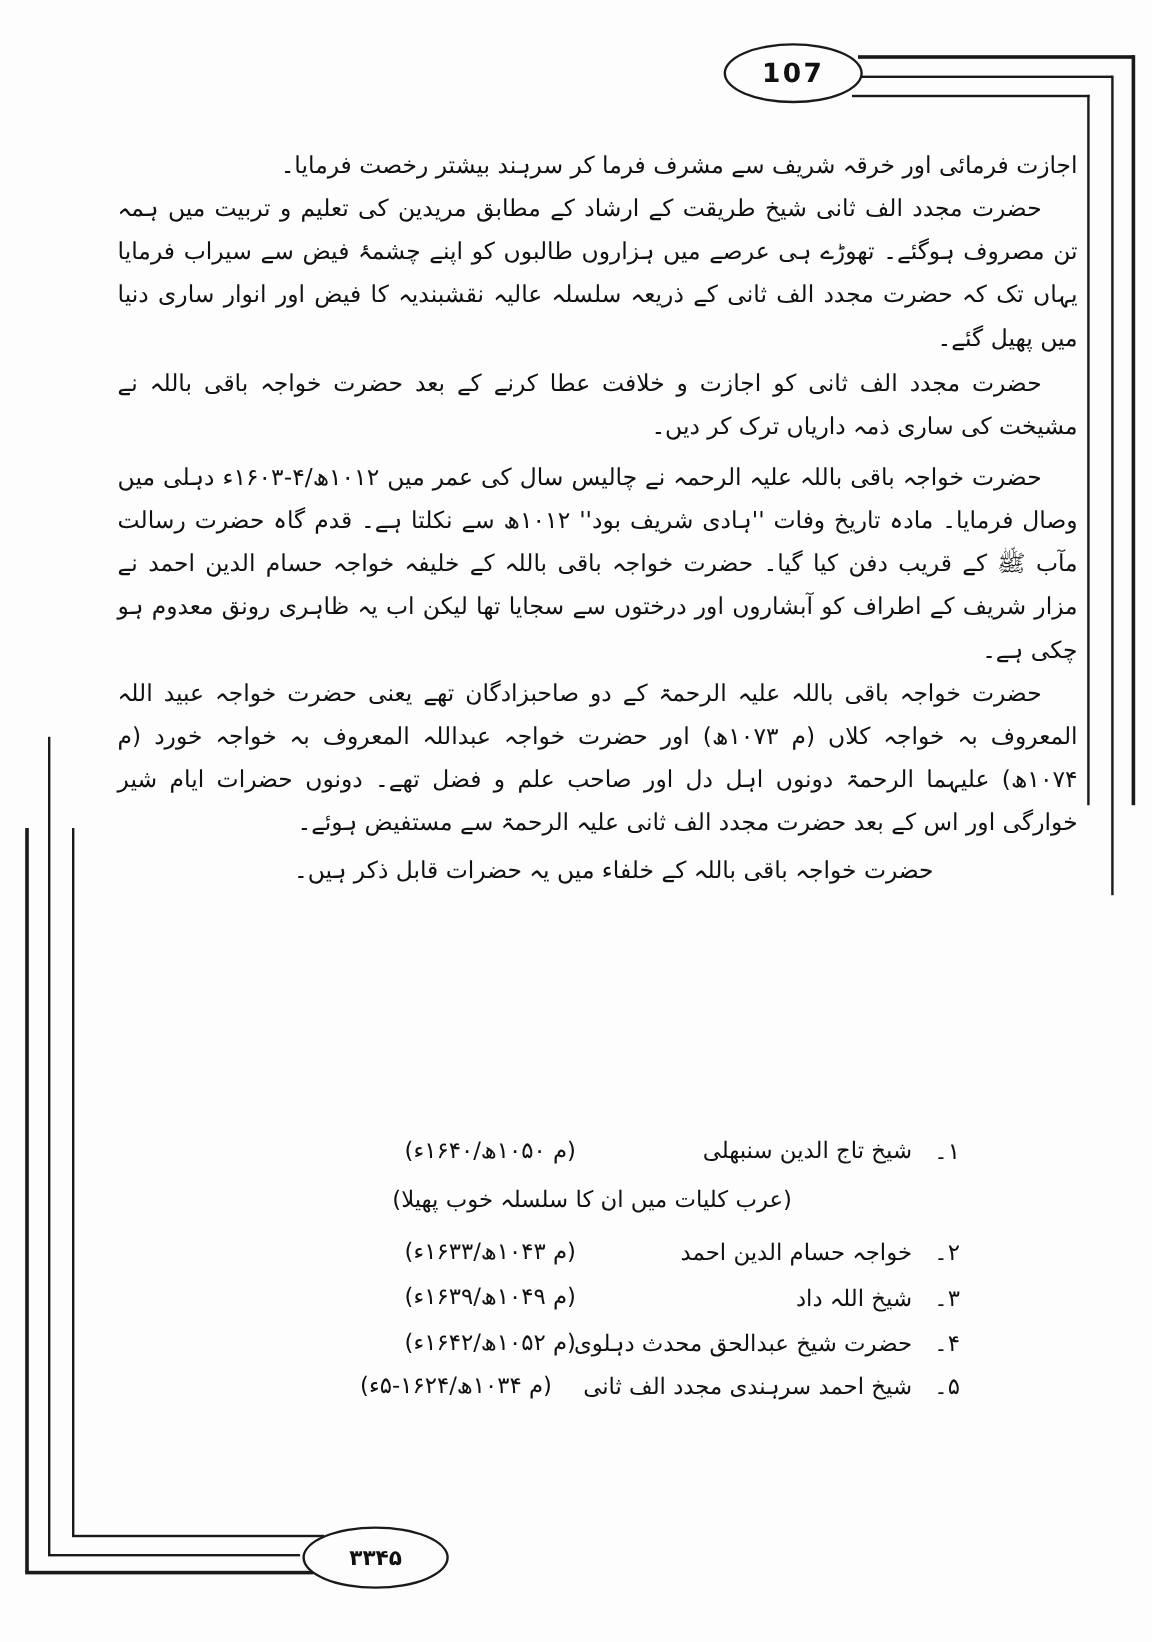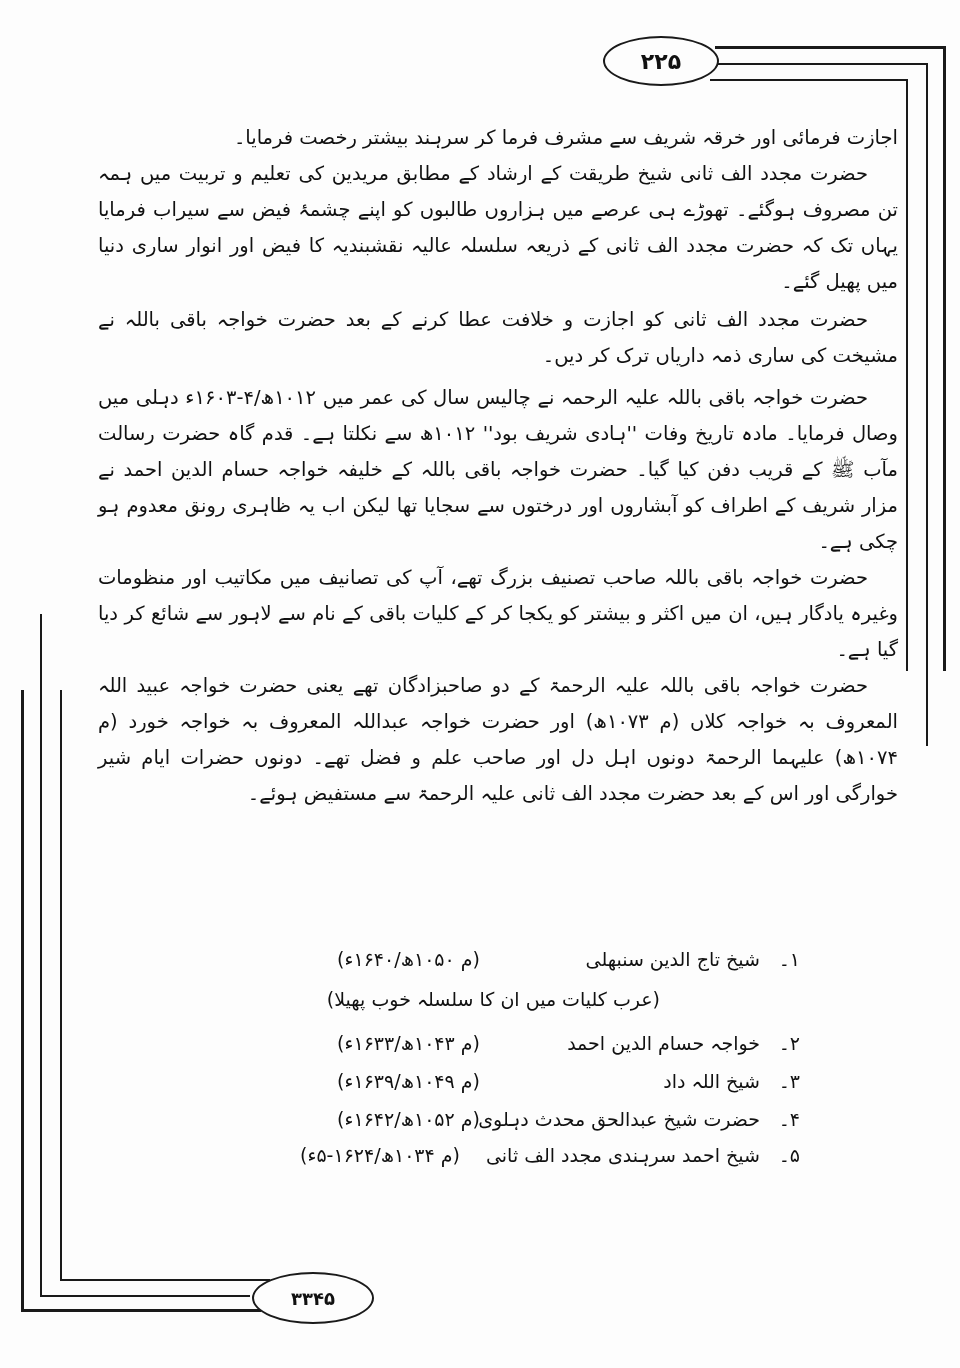--- a/index.html
+++ b/index.html
@@ -44,33 +44,33 @@
 <div class="ln" style="left:906px; top:79px; width:2px; height:592px;"></div>
 
 <div class="ln" style="left:21px; top:690px; width:3px; height:620px;"></div>
 <div class="ln" style="left:40px; top:614px; width:2px; height:682px;"></div>
 <div class="ln" style="left:60px; top:690px; width:2px; height:590px;"></div>
 <div class="ln" style="left:60px; top:1279px; width:210px; height:2px;"></div>
 <div class="ln" style="left:40px; top:1295px; width:210px; height:2px;"></div>
 <div class="ln" style="left:21px; top:1309px; width:240px; height:3px;"></div>
 
 <div class="oval" style="left:603px; top:36px; width:112px; height:46px;">
-  <span>۲۲۵</span>
+  <span>107</span>
 </div>
 <div class="oval" style="left:252px; top:1272px; width:118px; height:48px;">
   <span style="font-size:18px;">۳۳۴۵</span>
 </div>
 
 <div class="text-block" style="left:98px; top:120px; width:800px;">
   <p class="para" style="text-align:right;">اجازت فرمائی اور خرقہ شریف سے مشرف فرما کر سرہند بیشتر رخصت فرمایا۔</p>
   <p class="para indent">حضرت مجدد الف ثانی شیخ طریقت کے ارشاد کے مطابق مریدین کی تعلیم و تربیت میں ہمہ تن مصروف ہوگئے۔ تھوڑے ہی عرصے میں ہزاروں طالبوں کو اپنے چشمۂ فیض سے سیراب فرمایا یہاں تک کہ حضرت مجدد الف ثانی کے ذریعہ سلسلہ عالیہ نقشبندیہ کا فیض اور انوار ساری دنیا میں پھیل گئے۔</p>
   <p class="para indent" style="margin-top:2px;">حضرت مجدد الف ثانی کو اجازت و خلافت عطا کرنے کے بعد حضرت خواجہ باقی باللہ نے مشیخت کی ساری ذمہ داریاں ترک کر دیں۔</p>
   <p class="para indent" style="margin-top:6px;">حضرت خواجہ باقی باللہ علیہ الرحمہ نے چالیس سال کی عمر میں ۱۰۱۲ھ/۴-۱۶۰۳ء دہلی میں وصال فرمایا۔ مادہ تاریخ وفات ''ہادی شریف بود'' ۱۰۱۲ھ سے نکلتا ہے۔ قدم گاہ حضرت رسالت مآب ﷺ کے قریب دفن کیا گیا۔ حضرت خواجہ باقی باللہ کے خلیفہ خواجہ حسام الدین احمد نے مزار شریف کے اطراف کو آبشاروں اور درختوں سے سجایا تھا لیکن اب یہ ظاہری رونق معدوم ہو چکی ہے۔</p>
-  <p class="para indent">حضرت خواجہ باقی باللہ صاحب تصنیف بزرگ تھے، آپ کی تصانیف میں مکاتیب اور منظومات وغیرہ یادگار ہیں، ان میں اکثر و بیشتر کو یکجا کر کے کلیات باقی کے نام سے لاہور سے شائع کر دیا گیا ہے۔</p>
   <p class="para indent">حضرت خواجہ باقی باللہ علیہ الرحمۃ کے دو صاحبزادگان تھے یعنی حضرت خواجہ عبید اللہ المعروف بہ خواجہ کلاں (م ۱۰۷۳ھ) اور حضرت خواجہ عبداللہ المعروف بہ خواجہ خورد (م ۱۰۷۴ھ) علیہما الرحمۃ دونوں اہل دل اور صاحب علم و فضل تھے۔ دونوں حضرات ایام شیر خوارگی اور اس کے بعد حضرت مجدد الف ثانی علیہ الرحمۃ سے مستفیض ہوئے۔</p>
+  <p class="para indent" style="margin-top:4px; padding-right:90px;">حضرت خواجہ باقی باللہ کے خلفاء میں یہ حضرات قابل ذکر ہیں۔</p>
 </div>
 
 <div class="list" style="left:200px; top:948px; width:600px; height:280px;">
   <div class="li" style="top:0; right:0; width:600px; height:34px;">
     <span class="li-num">۱۔</span>
     <span class="li-name">شیخ تاج الدین سنبھلی</span>
     <span class="li-date">(م ۱۰۵۰ھ/۱۶۴۰ء)</span>
   </div>
   <div class="note" style="top:40px; right:140px;">(عرب کلیات میں ان کا سلسلہ خوب پھیلا)</div>
   <div class="li" style="top:84px; right:0; width:600px; height:34px;">

